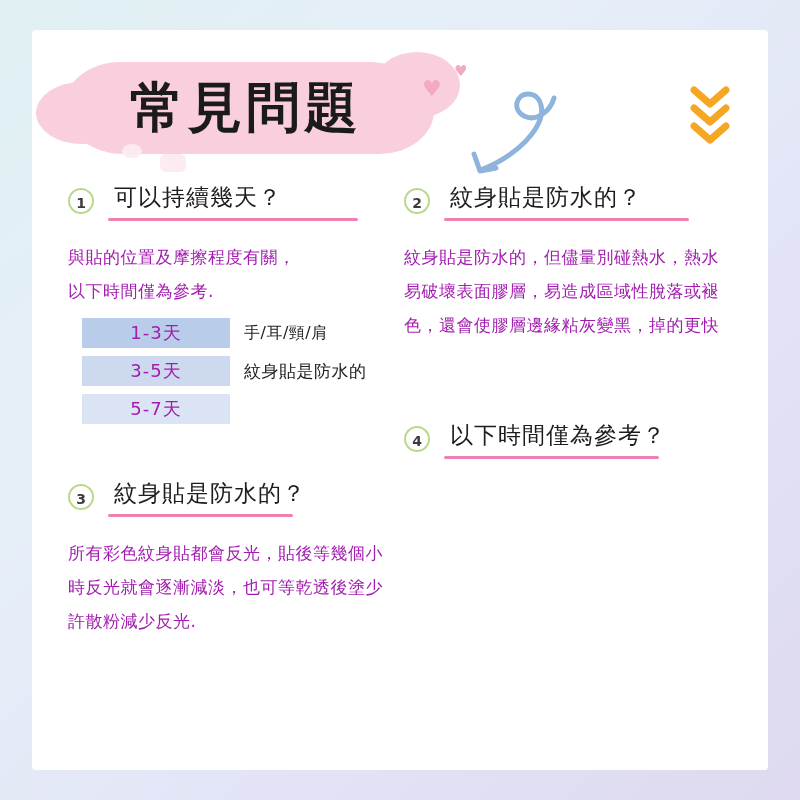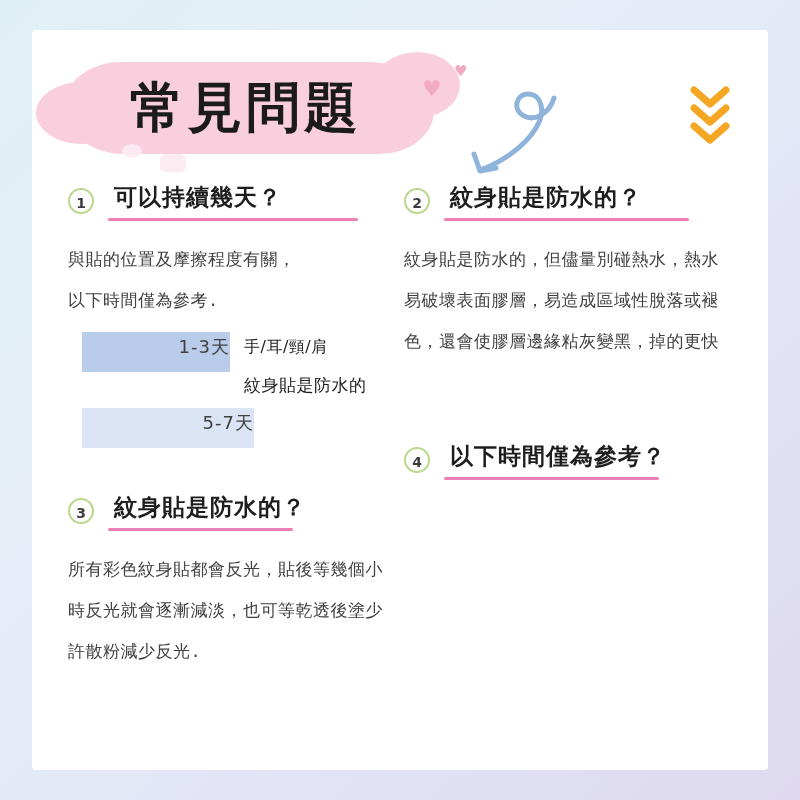--- a/index.html
+++ b/index.html
@@ -147,70 +147,69 @@
     font-weight: bold;
     text-align: center;
     line-height: 26px;
     box-sizing: border-box;
   }
   .qtext {
     position: absolute;
     left: 46px;
     top: 0;
     font-size: 23px;
-    font-weight: bold;
+    font-weight: normal;
     color: #1d1d1d;
     letter-spacing: 1px;
     white-space: nowrap;
   }
   .underline {
     position: absolute;
     left: 40px;
     top: 36px;
     height: 3px;
     background: #ef7fb5;
     border-radius: 2px;
   }
   .underline.u1 { width: 250px; }
   .underline.u2 { width: 245px; }
   .underline.u3 { width: 185px; }
   .underline.u4 { width: 215px; }
 
   .body-text {
     margin-top: 14px;
     font-size: 17px;
-    line-height: 41px;
-    color: #404040;
+    line-height: 34px;
+    color: #a21caf;
     letter-spacing: .5px;
-    font-family: Liberation Mono, monospace;
   }
 
   
   .durations {
     margin-top: 10px;
   }
   .drow {
     position: relative;
     height: 38px;
   }
   .dchip {
     position: absolute;
     left: 14px;
     top: 0;
     width: 148px;
-    height: 40px;
+    height: 30px;
     line-height: 30px;
-    text-align: right;
+    text-align: center;
     font-size: 18px;
-    color: #404040;
+    color: #a21caf;
     letter-spacing: 1px;
   }
   .dchip.c1 { background: #b9cdea; }
   .dchip.c2 { background: #ccd9ee; }
-  .dchip.c3 { background: #dbe4f4; padding-left: 24px; }
+  .dchip.c3 { background: #dbe4f4; }
   .dlabel {
     position: absolute;
     left: 176px;
     top: 0;
     height: 30px;
     line-height: 30px;
     font-size: 16px;
     color: #1d1d1d;
     letter-spacing: .5px;
     white-space: nowrap;
@@ -259,20 +258,21 @@
           </div>
           <div class="body-text" style="white-space:pre-line;">與貼的位置及摩擦程度有關，
 以下時間僅為參考.</div>
 
           <div class="durations">
             <div class="drow">
               <div class="dchip c1">1-3天</div>
               <div class="dlabel">手/耳/頸/肩</div>
             </div>
             <div class="drow">
+              <div class="dchip c2">3-5天</div>
               <div class="dlabel w2">紋身貼是防水的</div>
             </div>
             <div class="drow">
               <div class="dchip c3">5-7天</div>
             </div>
           </div>
         </div>
 
         <div class="qa r2" style="margin-top:46px;">
           <div class="qhead">

